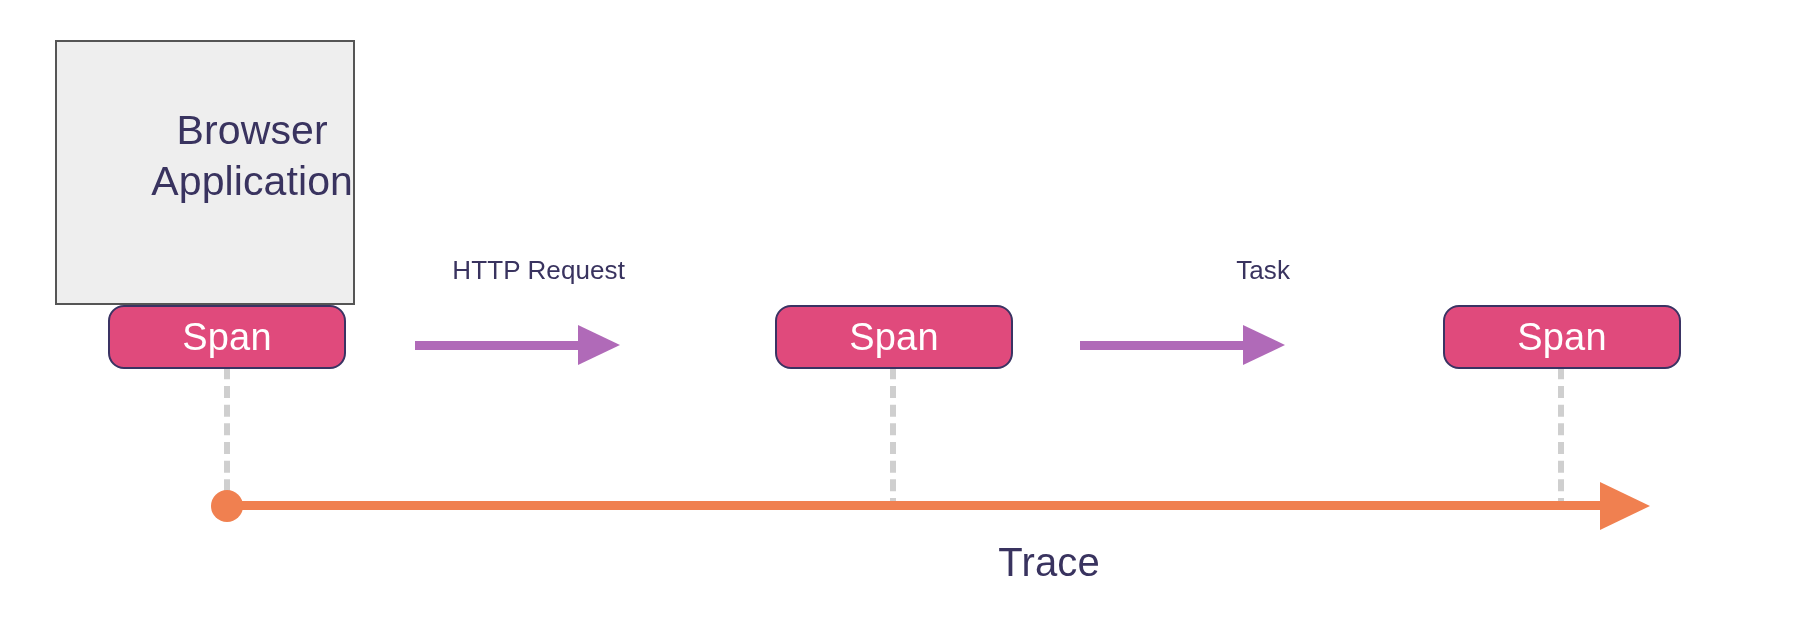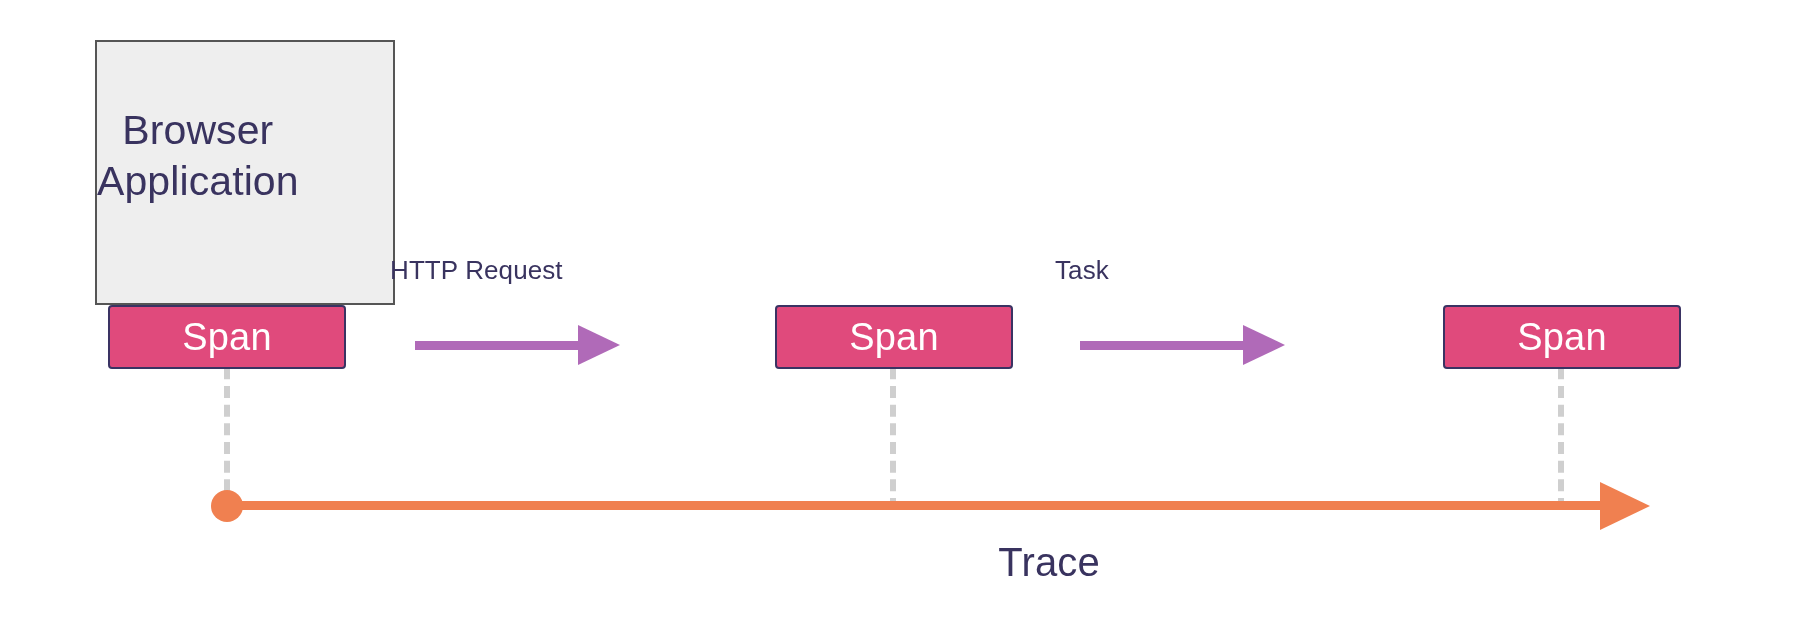--- a/index.html
+++ b/index.html
@@ -18,40 +18,39 @@
     overflow: hidden;
   }
   
   .service-box {
     position: absolute;
     box-sizing: border-box;
     background: #eeeeee;
     border: 2.5px solid #555555;
     display: flex;
     align-items: center;
-    justify-content: flex-start;
-    margin-left: 40px;
+    justify-content: flex-end;
   }
   .service-title {
     color: #39335f;
     font-size: 41px;
     line-height: 1.22;
     text-align: center;
     letter-spacing: 0.1px;
     white-space: pre-line;
     margin-top: -34px;
     font-weight: 400;
   }
   
   .span-badge {
     position: absolute;
     box-sizing: border-box;
     background: #e04a7c;
     border: 2.5px solid #3a3363;
-    border-radius: 4px;
+    border-radius: 16px;
     display: flex;
     align-items: center;
     justify-content: center;
     color: #ffffff;
     font-size: 38px;
     letter-spacing: 0.2px;
     z-index: 6;
   }
   
   .flow-arrow {
@@ -73,21 +72,21 @@
     width: 0;
     height: 0;
     border-top: 20px solid transparent;
     border-bottom: 20px solid transparent;
     border-left: 42px solid #b06ab8;
   }
   .flow-label {
     position: absolute;
     color: #39335f;
     font-size: 26px;
-    text-align: left;
+    text-align: right;
     white-space: nowrap;
     letter-spacing: 0.1px;
   }
   
   .dashed-link {
     position: absolute;
     width: 0;
     border-left: 6px dashed #cfcfcf;
     z-index: 1;
   }

